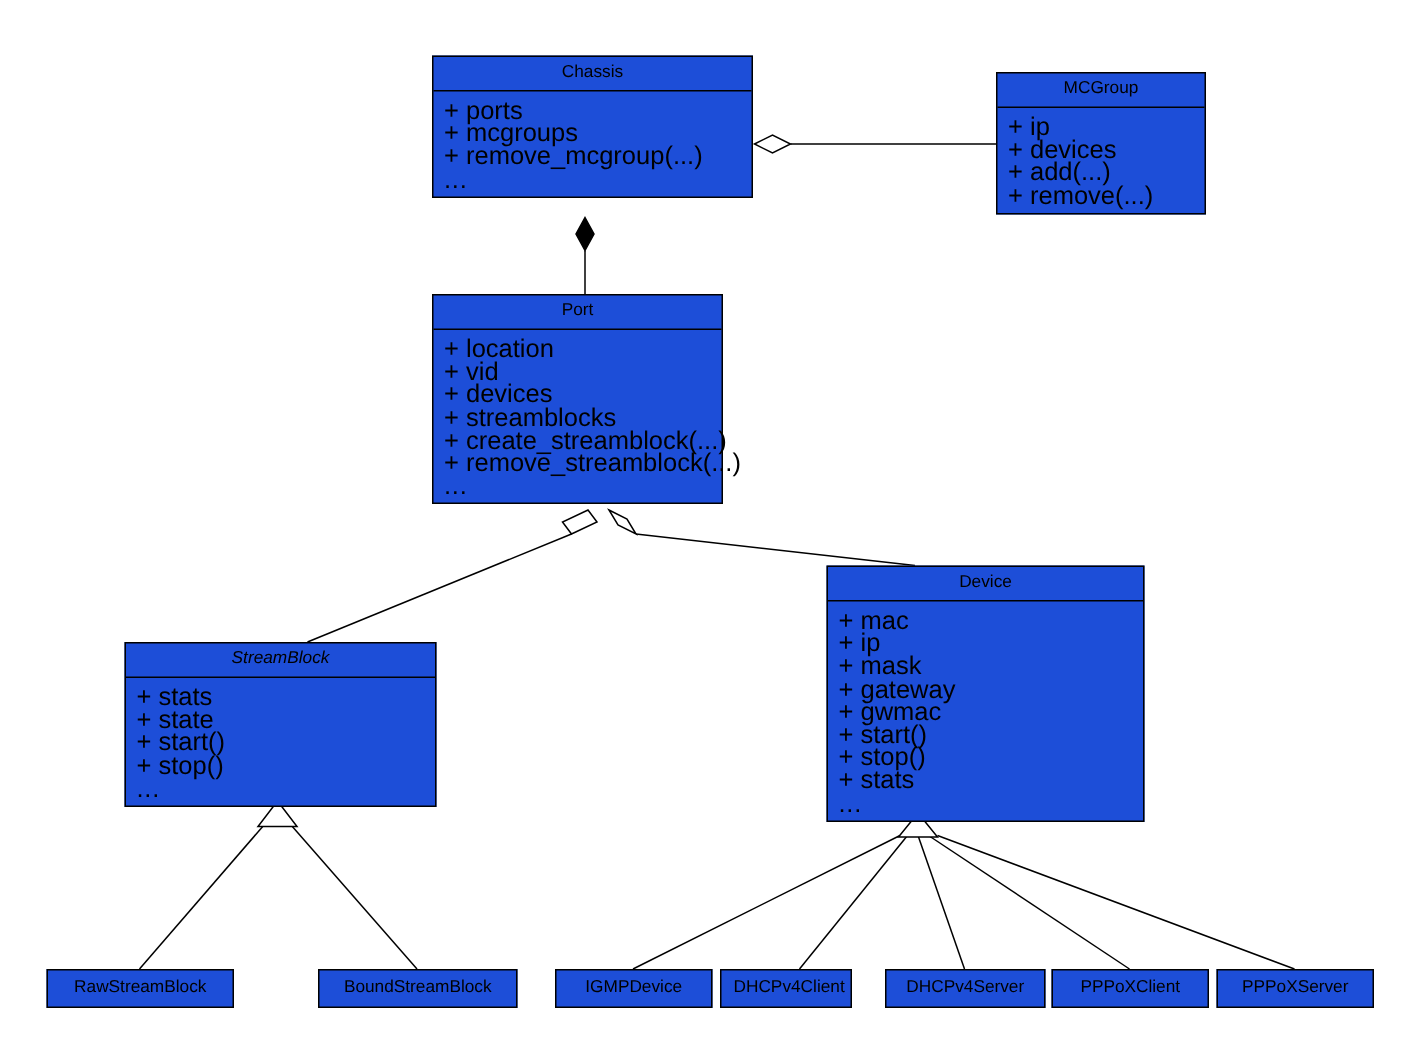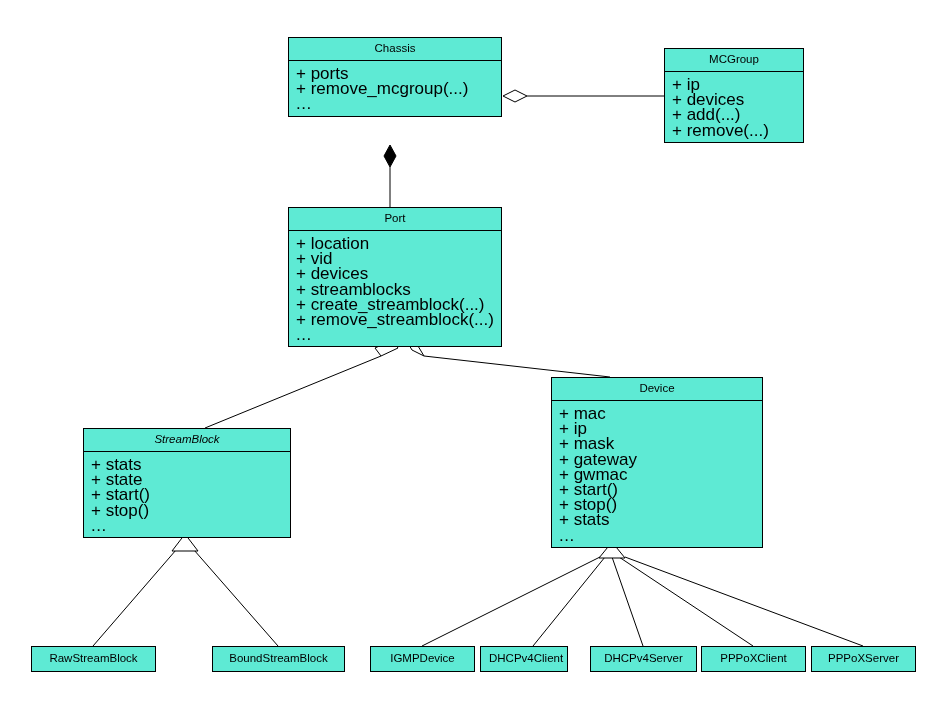--- a/index.html
+++ b/index.html
@@ -27,21 +27,21 @@
     left: 0;
     top: 0;
     width: 939px;
     height: 703px;
     pointer-events: none;
   }
   .uml-class {
     position: absolute;
     box-sizing: border-box;
     border: 1px solid #000000;
-    background: #5eead4;
+    background: #1d4ed8;
   }
   .uml-class-name {
     text-align: center;
     font-size: 11.5px;
     line-height: 13px;
     padding: 4px 4px 5px 4px;
     border-bottom: 1px solid #000000;
     white-space: nowrap;
   }
   .uml-class.abstract > .uml-class-name {
@@ -123,36 +123,37 @@
         <polygon points="612,542 625,558 599,558" fill="#ffffff" stroke="#000000"></polygon>
       </g>
 
     </g>
   </svg>
 
   <div class="uml-class" id="cls-chassis" style="left:288px; top:37px; width:214px;">
     <div class="uml-class-name">Chassis</div>
     <ul class="uml-members">
       <li>+ ports</li>
+      <li>+ mcgroups</li>
       <li>+ remove_mcgroup(...)</li>
       <li class="ellipsis">...</li>
     </ul>
   </div>
 
   <div class="uml-class" id="cls-mcgroup" style="left:664px; top:48px; width:140px;">
     <div class="uml-class-name">MCGroup</div>
     <ul class="uml-members">
       <li>+ ip</li>
       <li>+ devices</li>
       <li>+ add(...)</li>
       <li>+ remove(...)</li>
     </ul>
   </div>
 
-  <div class="uml-class" id="cls-port" style="left:288px; top:207px; width:214px;">
+  <div class="uml-class" id="cls-port" style="left:288px; top:196px; width:194px;">
     <div class="uml-class-name">Port</div>
     <ul class="uml-members">
       <li>+ location</li>
       <li>+ vid</li>
       <li>+ devices</li>
       <li>+ streamblocks</li>
       <li>+ create_streamblock(...)</li>
       <li>+ remove_streamblock(...)</li>
       <li class="ellipsis">...</li>
     </ul>

